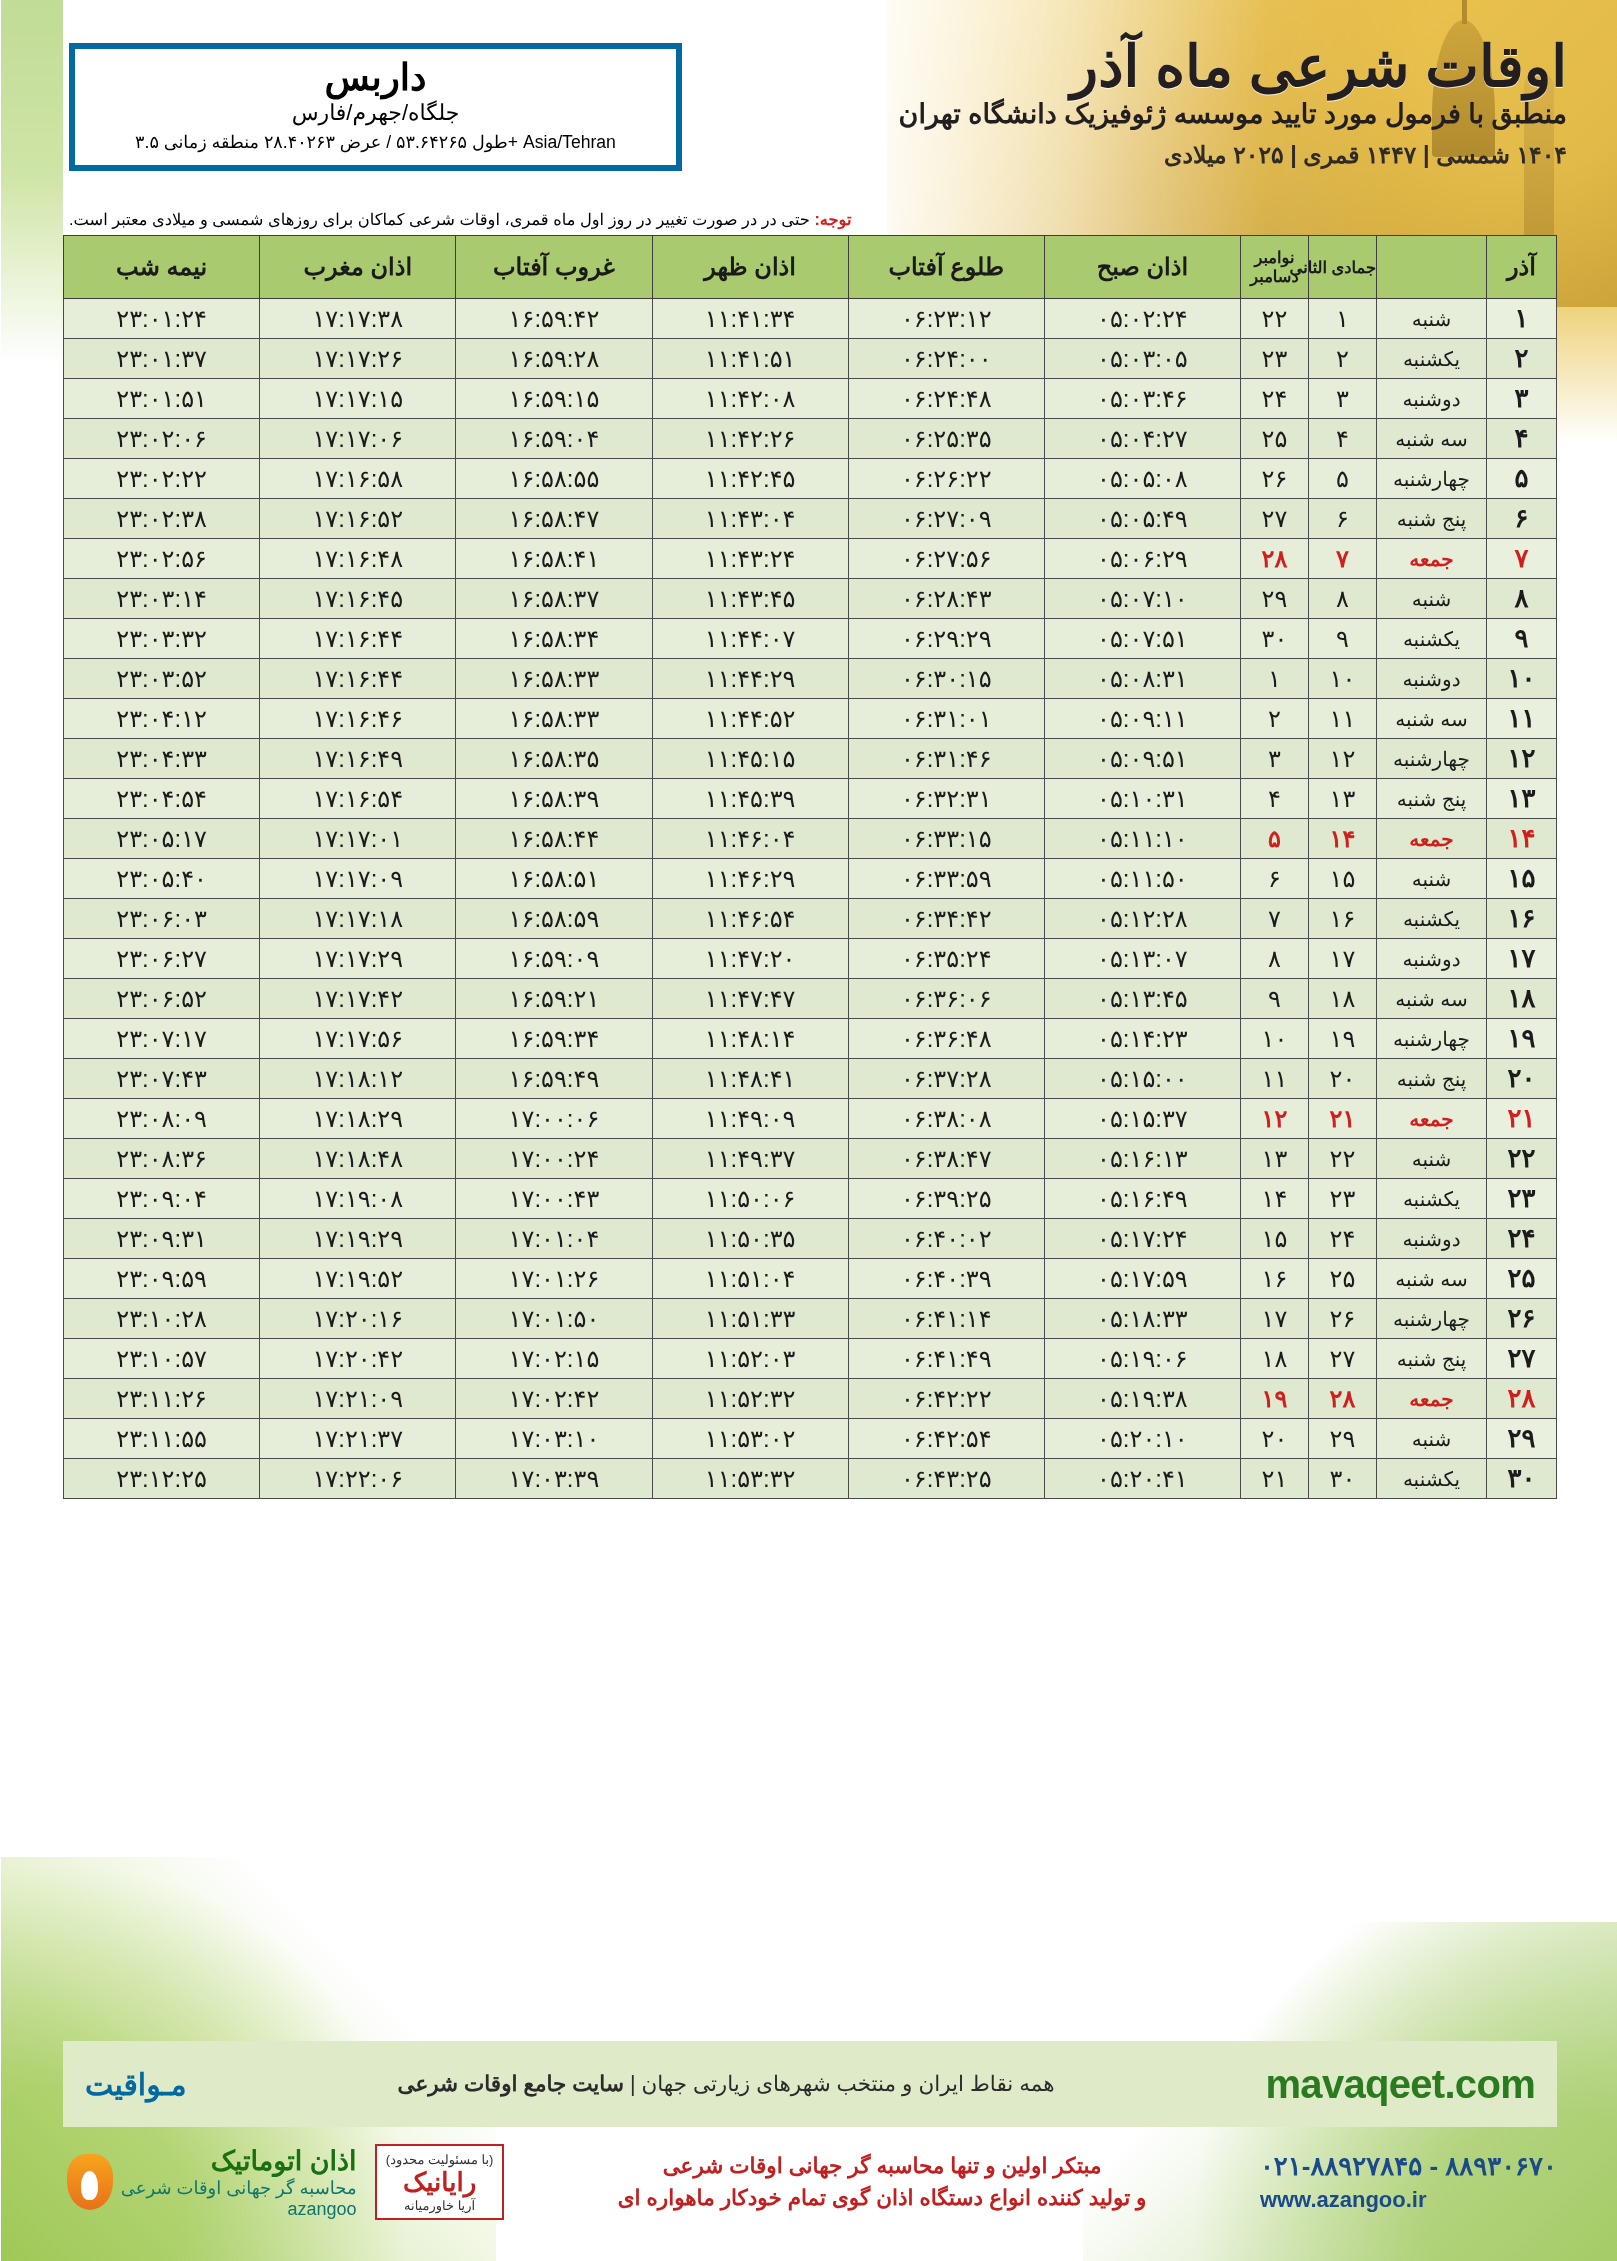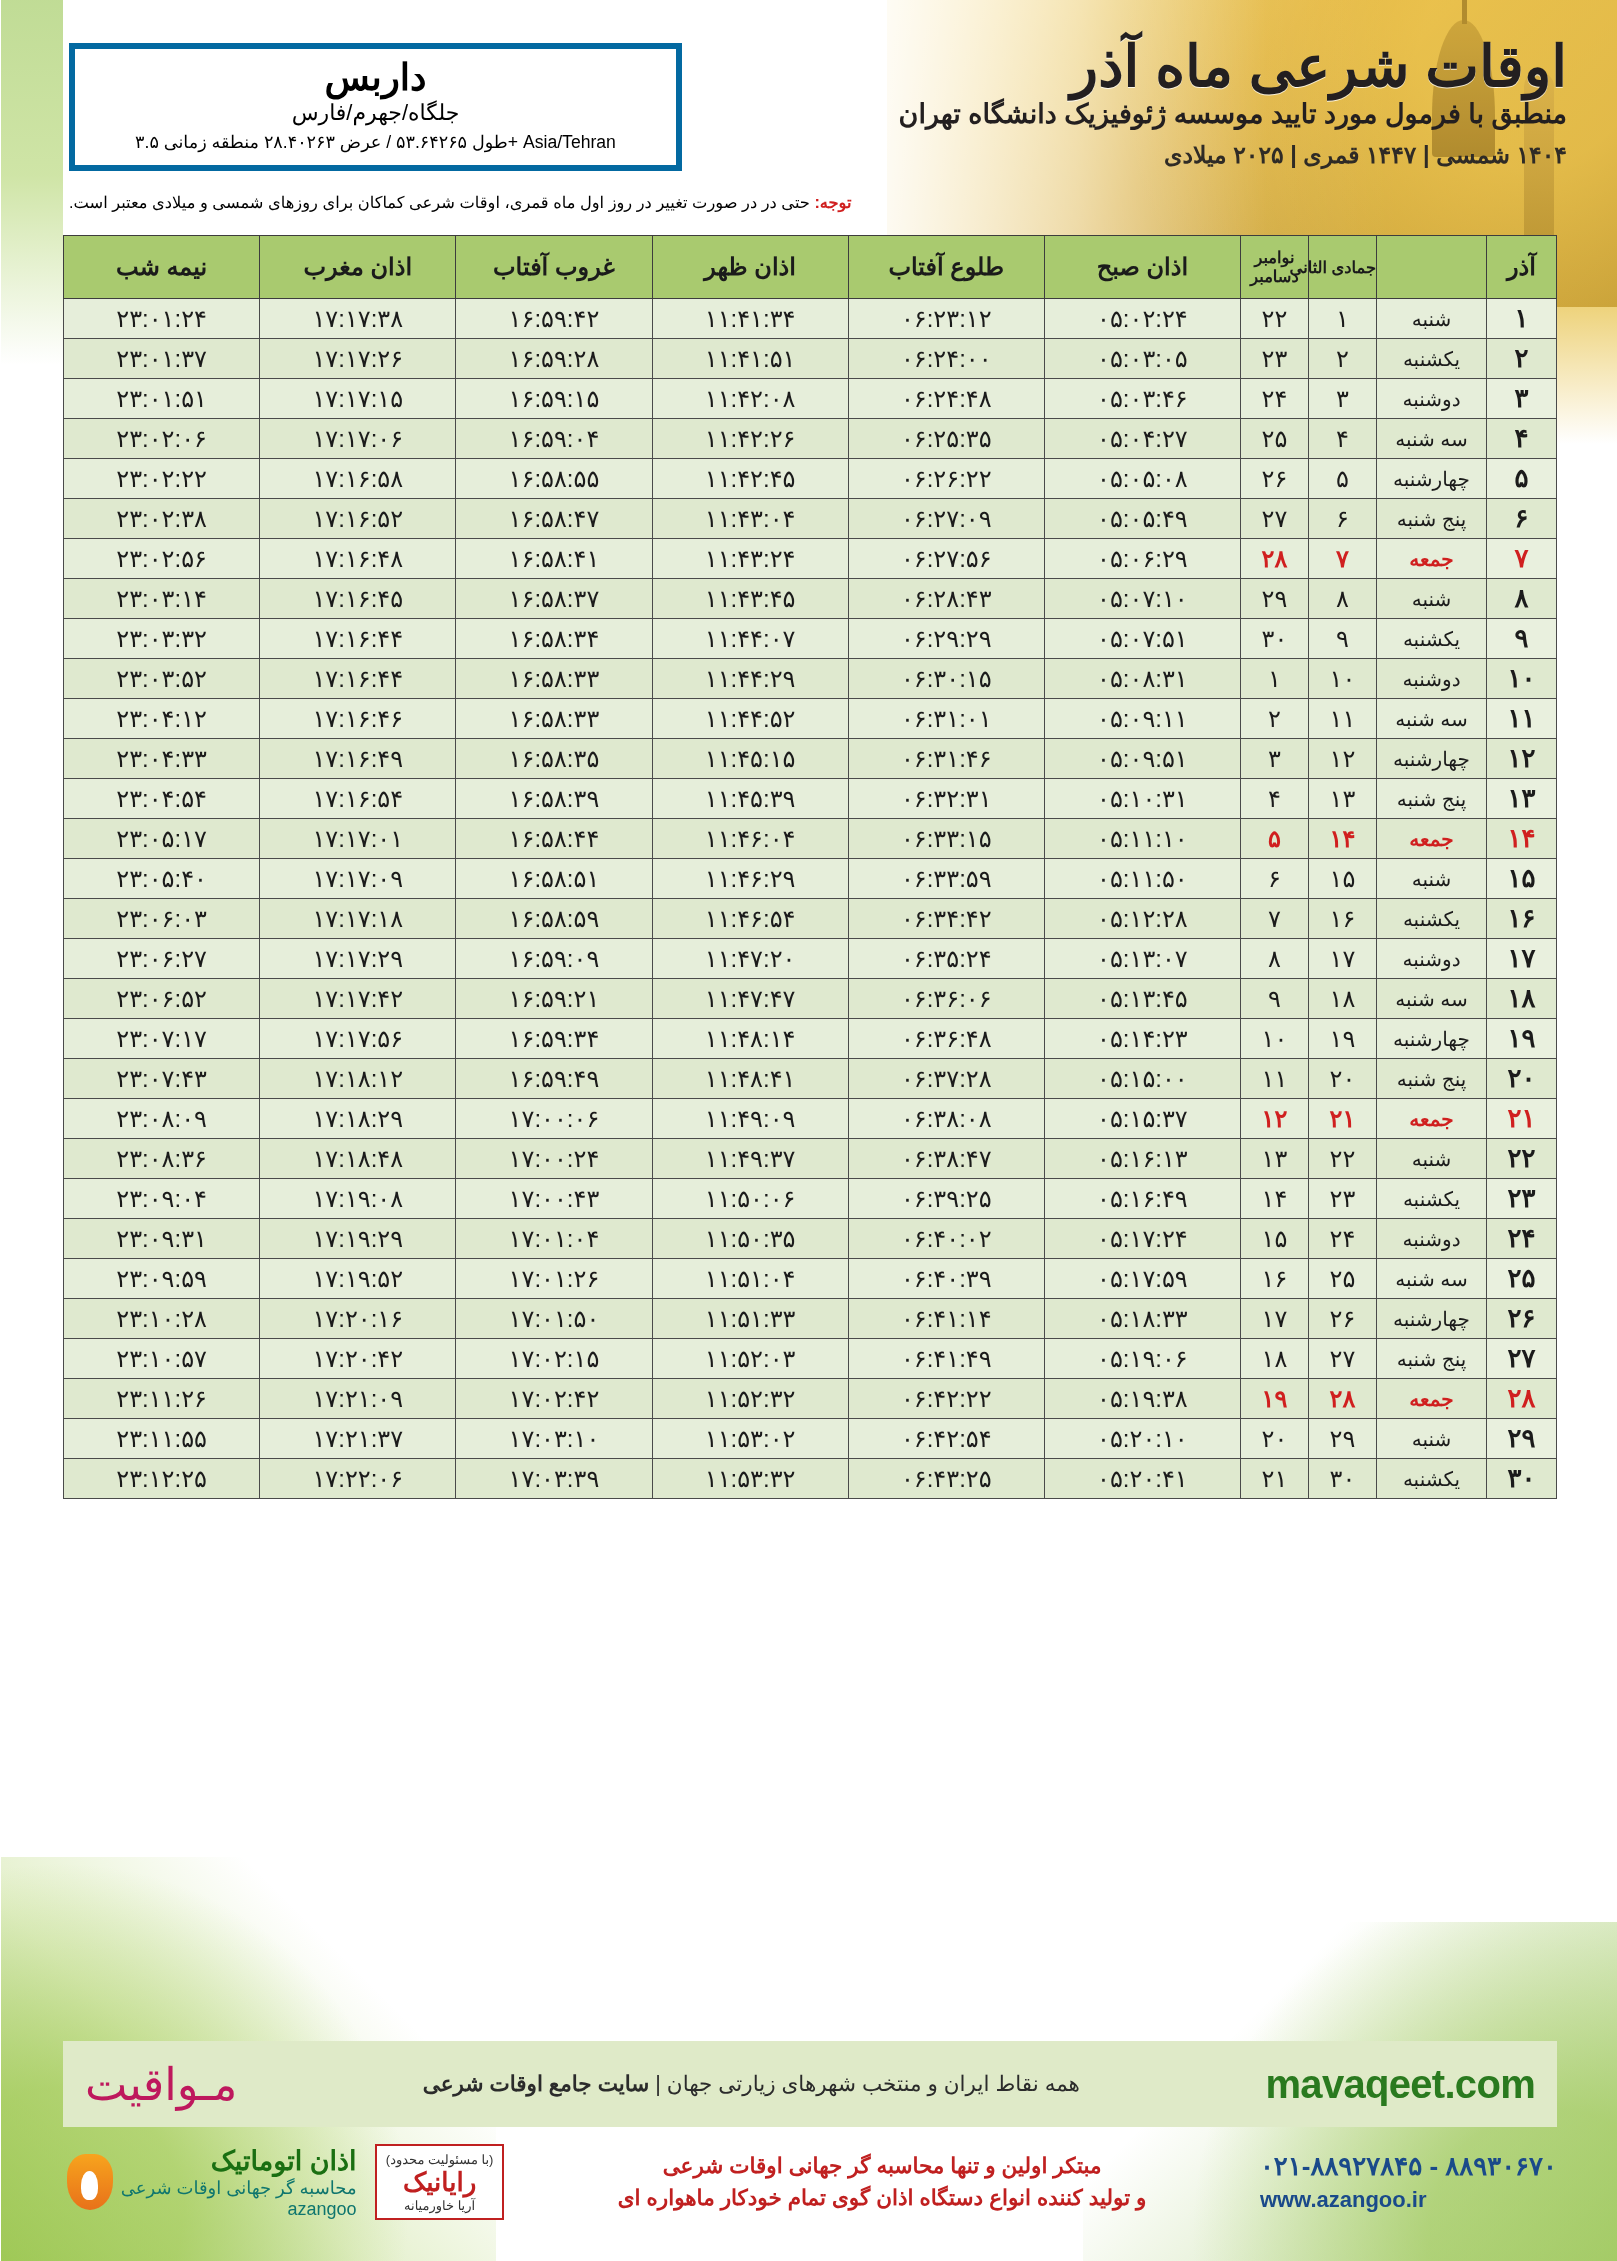--- a/index.html
+++ b/index.html
@@ -88,21 +88,21 @@
     position:absolute; top:43px; left:69px; width:613px;
     border:6px solid #0369a1; background:rgba(255,255,255,0.9);
     padding:9px 11.7px 11.7px; text-align:center;
   }
   .locbox .loc-city{ font-size:37px; font-weight:bold; line-height:1.1; }
   .locbox .loc-region{ font-size:22px; margin-top:1px; }
   .locbox .loc-coords{ font-size:17.6px; margin-top:6.5px; direction:ltr; }
 
   
   .note{
-    position:absolute; top:192px; left:69px; width:1494px;
+    position:absolute; top:209px; left:69px; width:1494px;
     text-align:left; font-size:16.3px; line-height:1.3;
   }
   .note b{ color:#d01f1f; }
 
   
   .tablewrap{
     position:absolute; top:235px; left:63px; width:1494px;
   }
   table{ border-collapse:collapse; width:100%; table-layout:fixed; }
   th, td{
@@ -141,21 +141,21 @@
   
   .footer-green{
     position:absolute; left:63px; bottom:134px; width:1494px; height:86px;
     background:#dfeac8; border:0;
     display:flex; align-items:center; justify-content:space-between;
     padding:0 22px;
   }
   .f-brand{ font-size:40px; font-weight:bold; color:#2a7a1f; letter-spacing:-0.7px; }
   .f-mid{ font-size:21.5px; color:#2b2b2b; }
   .f-mid b{ font-weight:bold; }
-  .f-right{ font-size:45px; font-weight:normal; color:#be185d; letter-spacing:-0.7px; }
+  .f-right{ font-size:30px; font-weight:bold; color:#0369a1; letter-spacing:-0.7px; }
 
   .footer-bottom{
     position:absolute; left:63px; bottom:30px; width:1494px; height:98px;
     display:flex; align-items:center; justify-content:space-between;
   }
   .fb-phone{ text-align:left; direction:ltr; }
   .fb-phone .p1{ font-size:26px; font-weight:bold; color:#1a4a8a; }
   .fb-phone .p2{ font-size:22px; font-weight:bold; color:#1a4a8a; margin-top:5.2px; }
   .fb-center{ text-align:center; font-size:21.5px; color:#c02020; line-height:1.5; font-weight:bold; }
   .fb-logos{ display:flex; align-items:center; gap:14.4px; }

